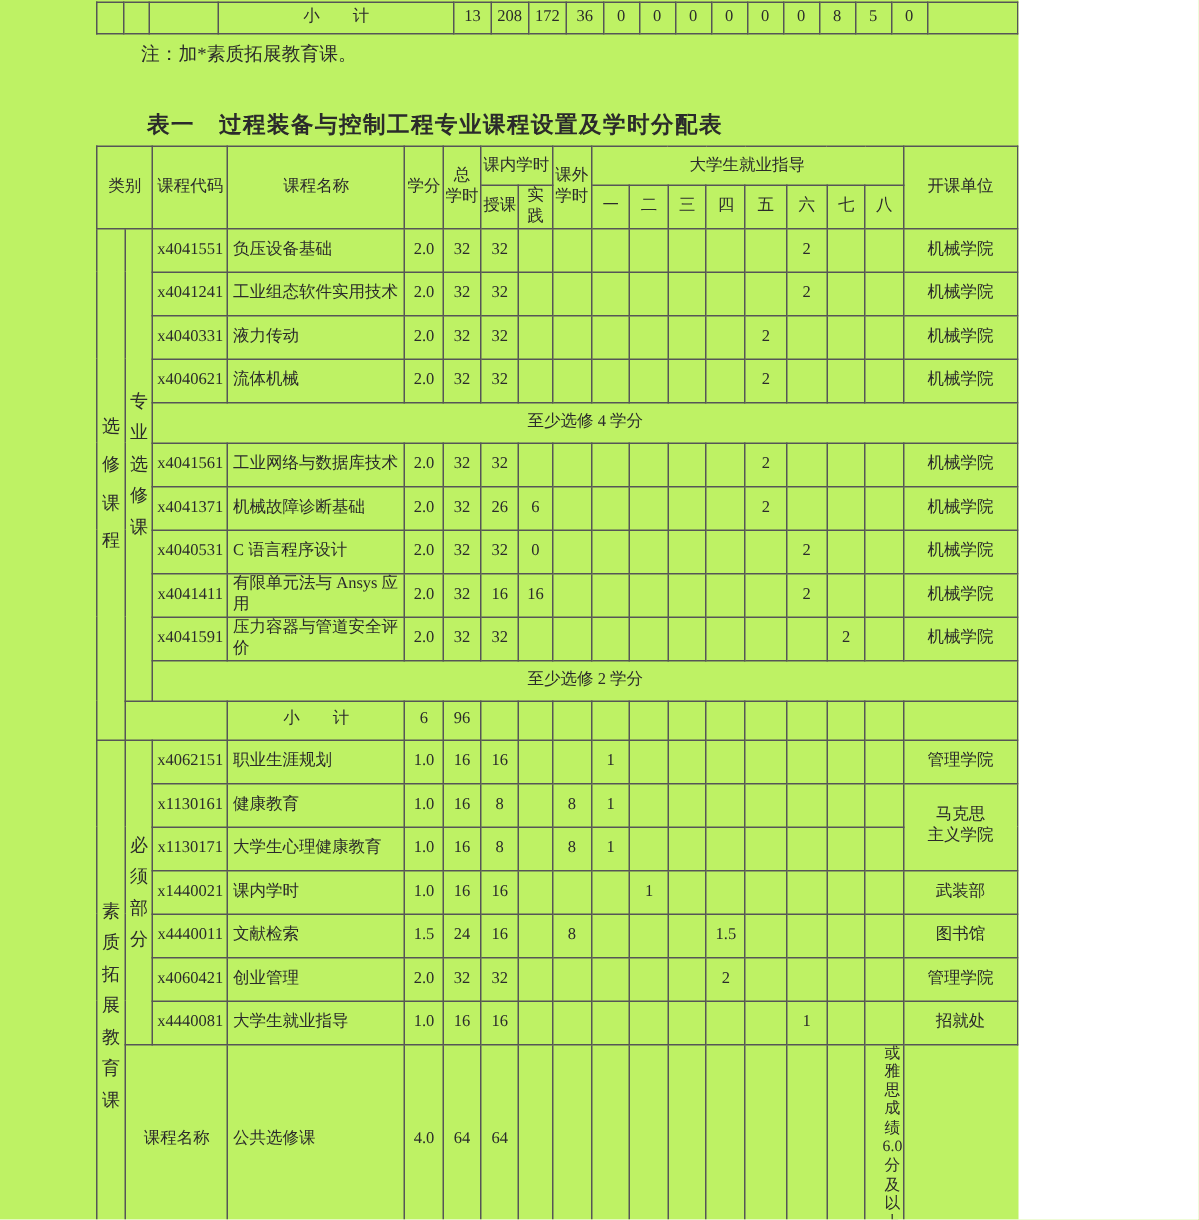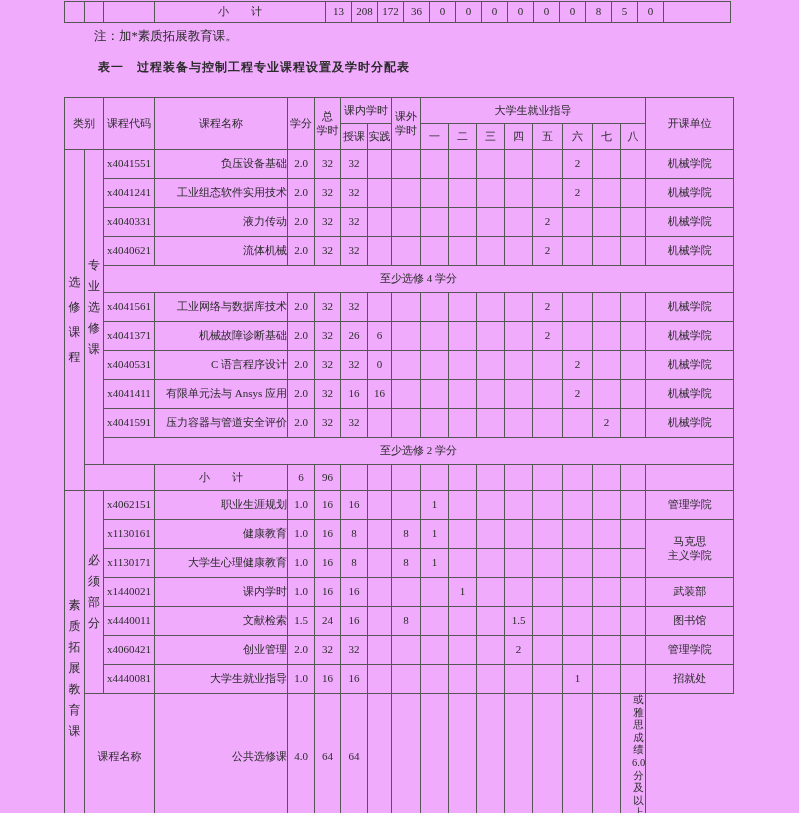--- a/index.html
+++ b/index.html
@@ -1,32 +1,32 @@
 <!DOCTYPE html>
 <html><head>
 <meta charset="utf-8">
 <style>
   html,body{margin:0;padding:0;background:#ffffff;}
-  .page{position:relative;width:799px;height:813px;background:#f0abfc;overflow:hidden;
+  .page{position:relative;width:679px;height:813px;background:#bef264;overflow:hidden;
         font-family:"Liberation Serif","DejaVu Serif",serif;color:#2b2b2b;}
   table{border-collapse:collapse;table-layout:fixed;}
   td,th{border:1px solid #565656;font-size:11px;font-weight:normal;text-align:center;
         vertical-align:middle;padding:0;overflow:hidden;white-space:pre-line;line-height:1.25;}
   .toptbl{position:absolute;left:64px;top:1px;}
   .toptbl tr{height:21px;}
   .footnote{position:absolute;left:94px;top:28px;font-size:12.5px;}
-  .pagetitle{position:absolute;left:98px;top:59px;font-size:12px;font-weight:bold;letter-spacing:1px;}
+  .pagetitle{position:absolute;left:98px;top:74px;font-size:15px;font-weight:bold;letter-spacing:1px;}
   .maintbl{position:absolute;left:64px;top:97px;}
   tr.h1{height:26px;}
   tr.cr{height:29px;}
   tr.mr{height:27px;}
   tr.sr{height:26px;}
   tr.pe{height:33px;}
   tr.pr{height:26px;}
-  td.nm{text-align:right;padding-left:3px;}
+  td.nm{text-align:left;padding-left:3px;}
   .vert{display:inline-block;width:1.1em;word-break:break-all;line-height:1.75;font-size:12px;}
   .vl2{line-height:2.1;}
   .unit2{font-size:10.5px;line-height:1.2;padding-left:11px;}
 </style>
 </head>
 <body>
 
 <div class="page">
 
   <table class="toptbl">

